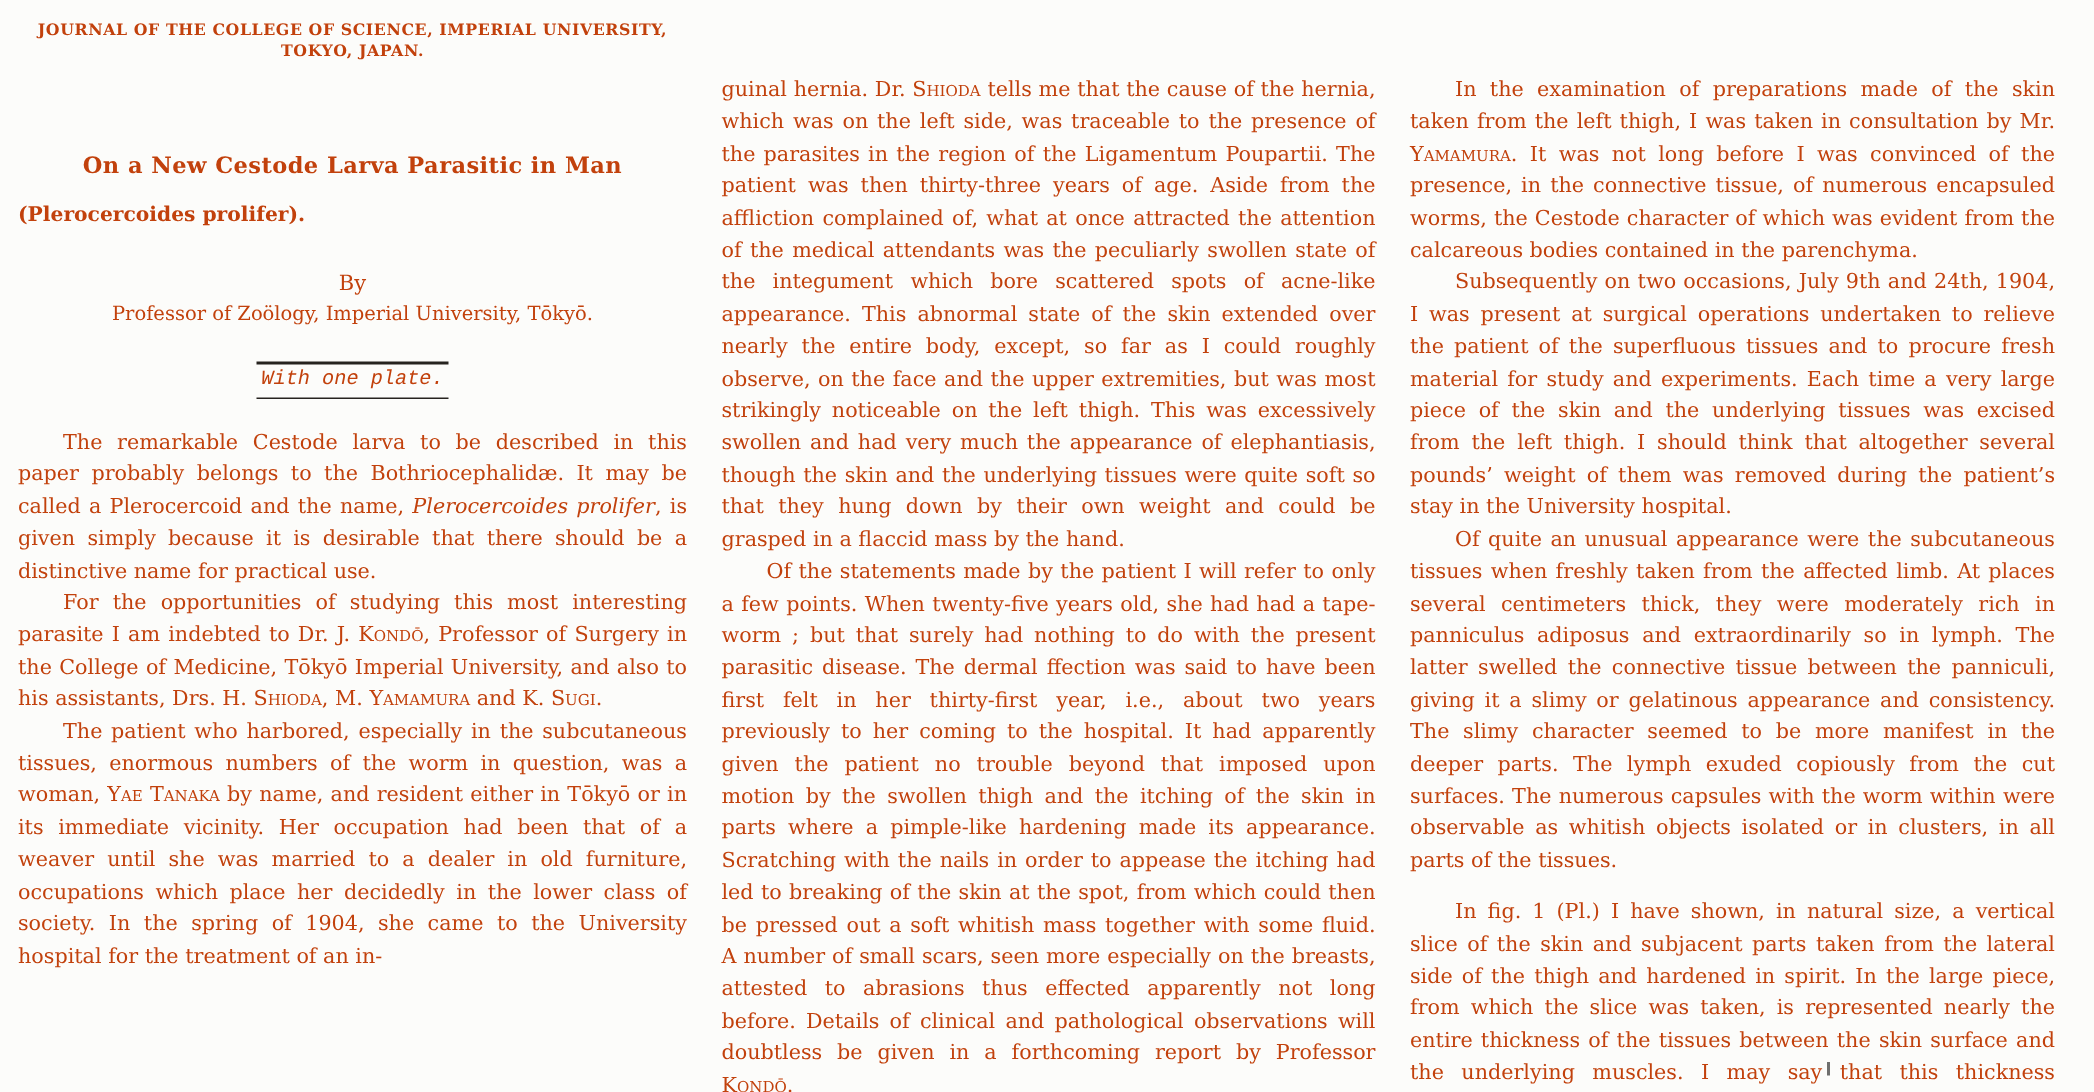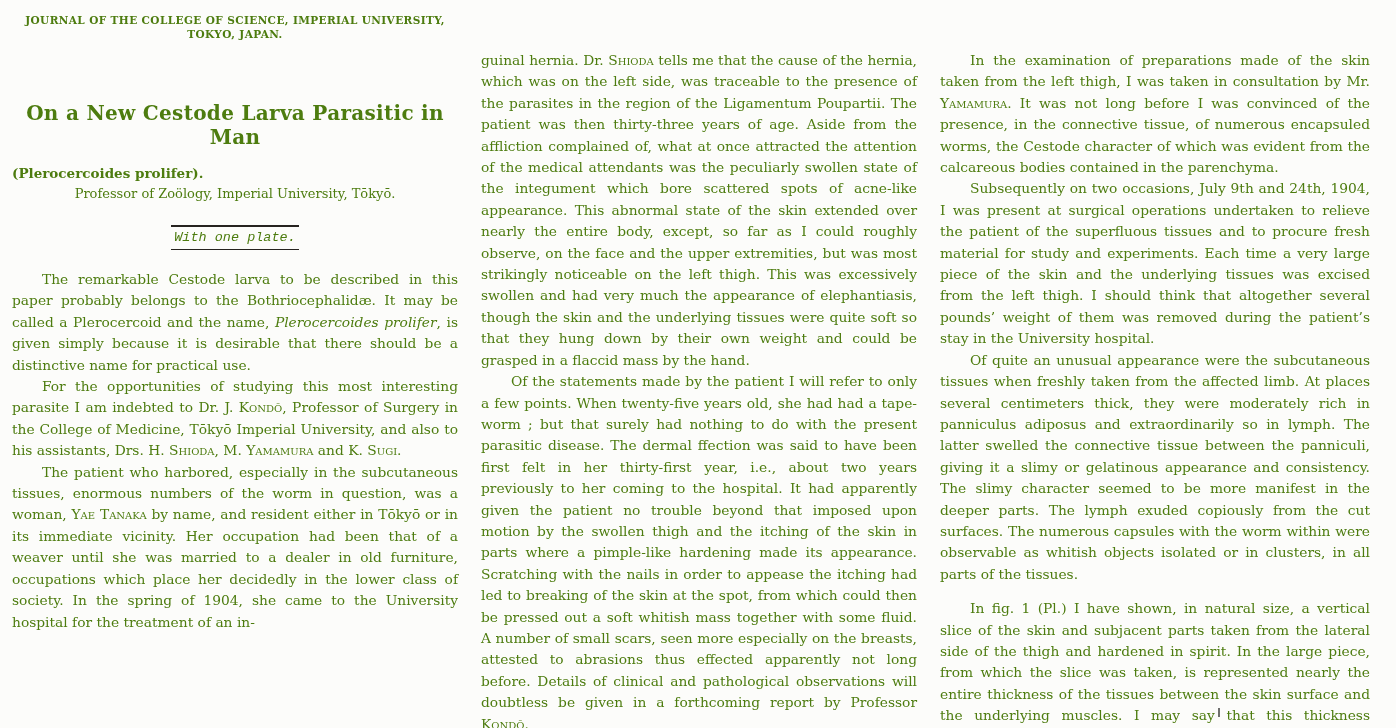--- a/index.html
+++ b/index.html
@@ -1,32 +1,32 @@
 <!DOCTYPE html>
 <html><head>
 <meta charset="utf-8">
 <style>
   html,body { margin:0; padding:0; }
   .page {
     position: relative;
     width: 1396px;
     height: 728px;
     background: #fcfcfa;
-    color: #4d7c0f;
+    color: #c2410c;
     font-family: "DejaVu Serif", "Liberation Serif", serif;
     overflow: hidden;
   }
   .col { position: absolute; }
   .col1 { left: 12px;  top: 14px; width: 446px; }
   .col2 { left: 481px; top: 50px; width: 436px; }
   .col3 { left: 940px; top: 50px; width: 430px; }
 
   .journal-line { text-align:center; font-size:10.5px; font-weight:bold; letter-spacing:0.4px; line-height:13.5px; }
   .vol-line { text-align:center; font-size:15px; font-weight:bold; letter-spacing:1.5px; margin-top:9px; }
-  .article-title { text-align:center; font-size:20px; font-weight:bold; letter-spacing:0.3px; margin-top:60px; }
+  .article-title { text-align:center; font-size:15px; font-weight:bold; letter-spacing:0.3px; margin-top:60px; }
   .article-subtitle { text-align:left; font-size:13.5px; font-weight:bold; margin-top:16px; }
   .byline { text-align:center; font-size:14px; margin-top:30px; }
   .author-line { text-align:center; font-size:13.5px; margin-top:17px; }
   .affil-line { text-align:center; font-size:13px; margin-top:5px; }
   .plate-block { width:128px; margin:24px auto 0 auto; text-align:center; }
   .rule-top { height:2px; background:#26231f; }
   .rule-bottom { height:1px; background:#26231f; }
   .plate-text { font-style:italic; font-size:13.5px; padding:3px 0 4px 0;font-family:Liberation Mono, monospace; }
 
   .body-text { margin-top:19px; }
@@ -43,20 +43,21 @@
 </head>
 <body>
 
 <div class="page">
 
   <div class="col col1">
     <div class="journal-line">JOURNAL OF THE COLLEGE OF SCIENCE, IMPERIAL UNIVERSITY,</div>
     <div class="journal-line">TOKYO, JAPAN.</div>
     <div class="article-title">On a New Cestode Larva Parasitic in Man</div>
     <div class="article-subtitle">(Plerocercoides prolifer).</div>
+    <div class="byline">By</div>
     <div class="affil-line">Professor of Zoölogy, Imperial University, Tōkyō.</div>
     <div class="plate-block">
       <div class="rule-top"></div>
       <div class="plate-text">With one plate.</div>
       <div class="rule-bottom"></div>
     </div>
     <div class="body-text">
         <p class="para indent"><span class="seg-n">The remarkable Cestode larva to be described in this paper probably belongs to the Bothriocephalidæ.  It may be called a Plerocercoid and the name, </span><span class="seg-i">Plerocercoides prolifer</span><span class="seg-n">, is given simply because it is desirable that there should be a distinctive name for practical use.</span></p>
         <p class="para indent"><span class="seg-n">For the opportunities of studying this most interesting parasite I am indebted to Dr. J. </span><span class="seg-sc">Kondō</span><span class="seg-n">, Professor of Surgery in the College of Medicine, Tōkyō Imperial University, and also to his assistants, Drs. H. </span><span class="seg-sc">Shioda</span><span class="seg-n">, M. </span><span class="seg-sc">Yamamura</span><span class="seg-n"> and K. </span><span class="seg-sc">Sugi</span><span class="seg-n">.</span></p>
         <p class="para indent"><span class="seg-n">The patient who harbored, especially in the subcutaneous tissues, enormous numbers of the worm in question, was a woman, </span><span class="seg-sc">Yae Tanaka</span><span class="seg-n"> by name, and resident either in Tōkyō or in its immediate vicinity.  Her occupation had been that of a weaver until she was married to a dealer in old furniture, occupations which place her decidedly in the lower class of society.  In the spring of 1904, she came to the University hospital for the treatment of an in-</span></p>

